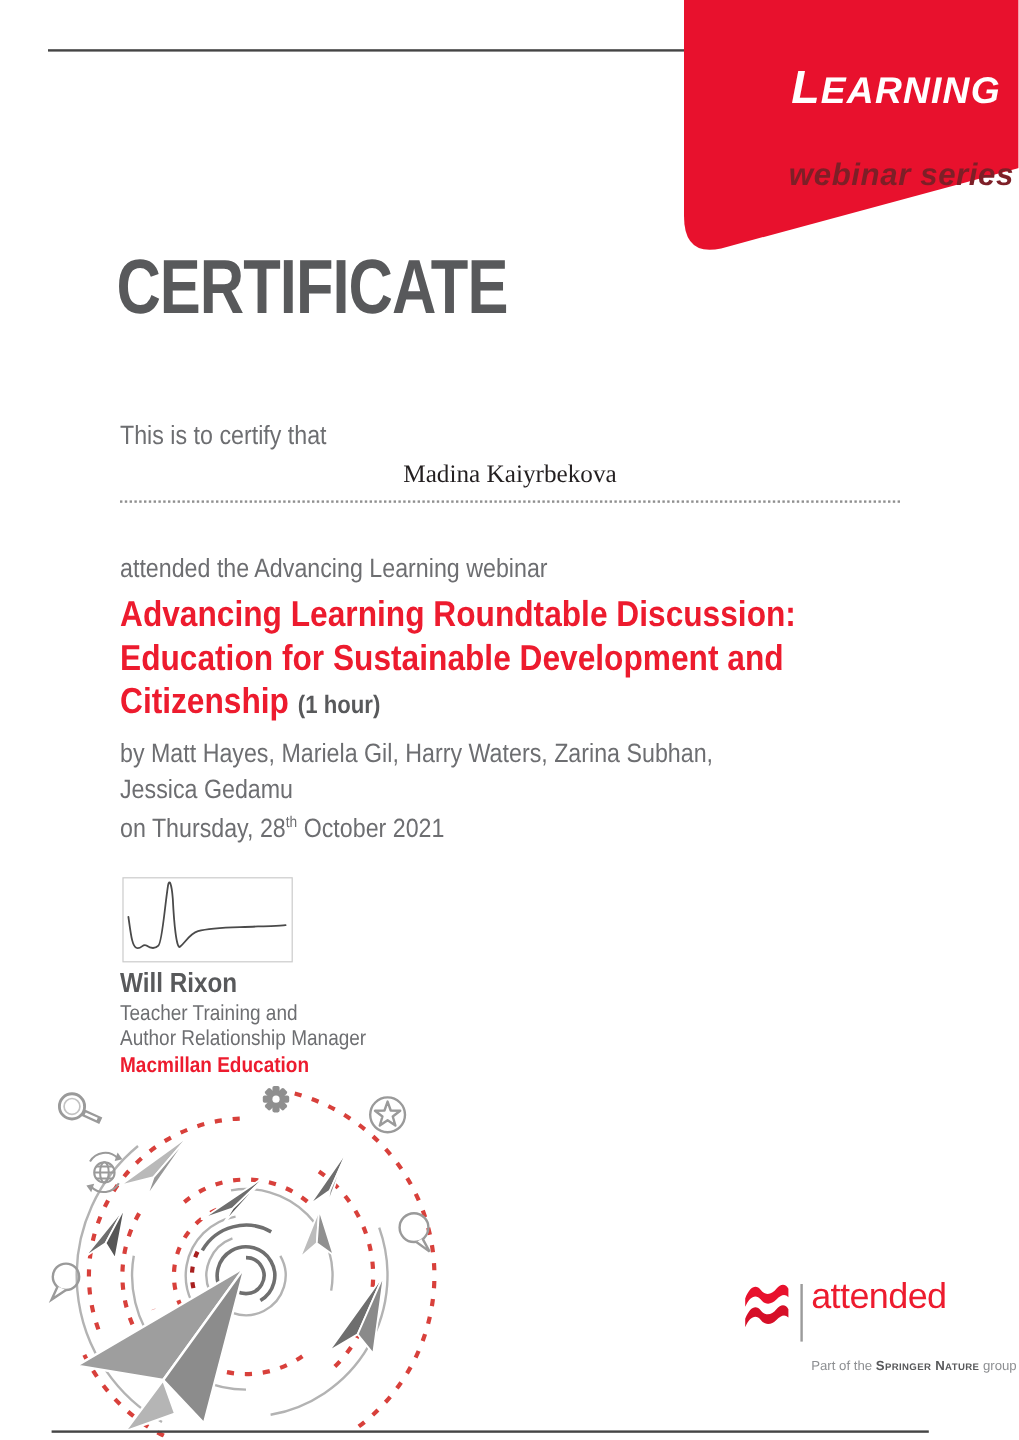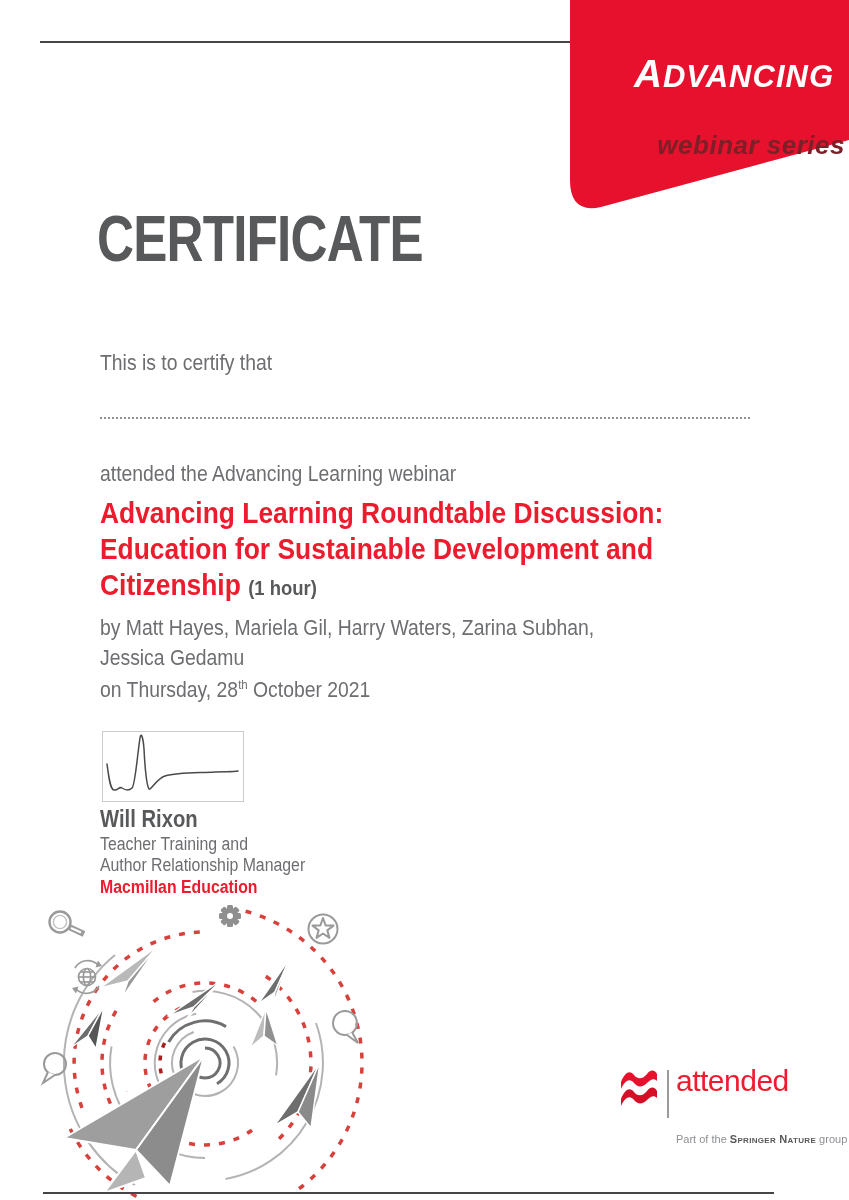--- a/index.html
+++ b/index.html
@@ -69,28 +69,29 @@
 <body>
 
 <div class="page">
 
   <div class="rule rule-top"></div>
 
   <div class="banner">
     <svg width="279" height="218" viewBox="0 0 279 218">
       <path d="M0,0 L279,0 L279,140 L31,207 Q0,214 0,180 Z" fill="#e8112d"></path>
     </svg>
-    <div class="banner-line banner-line2">ADVANCING</div>
+    <div class="banner-line banner-line2">LEARNING</div>
     <div class="banner-line banner-line3">webinar series</div>
   </div>
 
   <div class="heading">CERTIFICATE</div>
 
   <div class="txt intro cond">This is to certify that</div>
 
+  <div class="recipient">Madina Kaiyrbekova</div>
   <div class="dotted"></div>
 
   <div class="txt attended cond">attended the Advancing Learning webinar</div>
 
   <div class="webinar-title cond">
     <div>Advancing Learning Roundtable Discussion:</div>
     <div>Education for Sustainable Development and</div>
     <div>
       <span>Citizenship</span>
       <span class="duration">(1 hour)</span>

